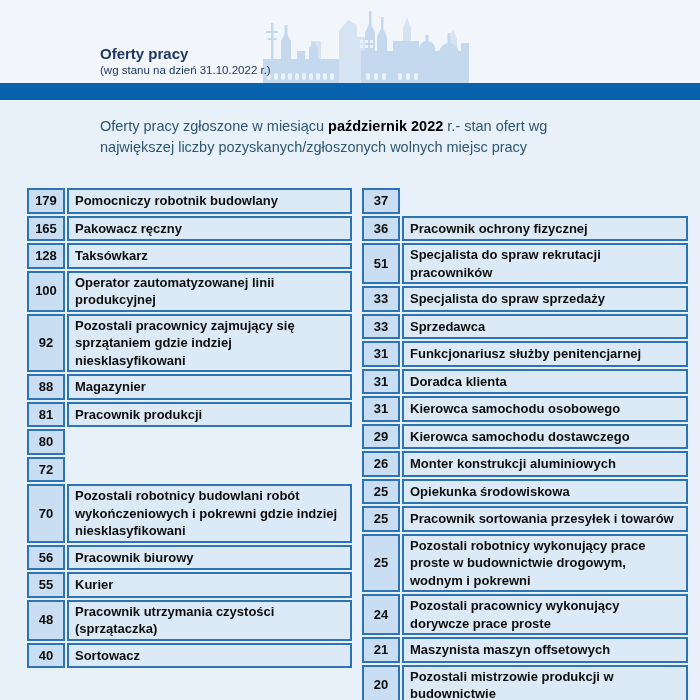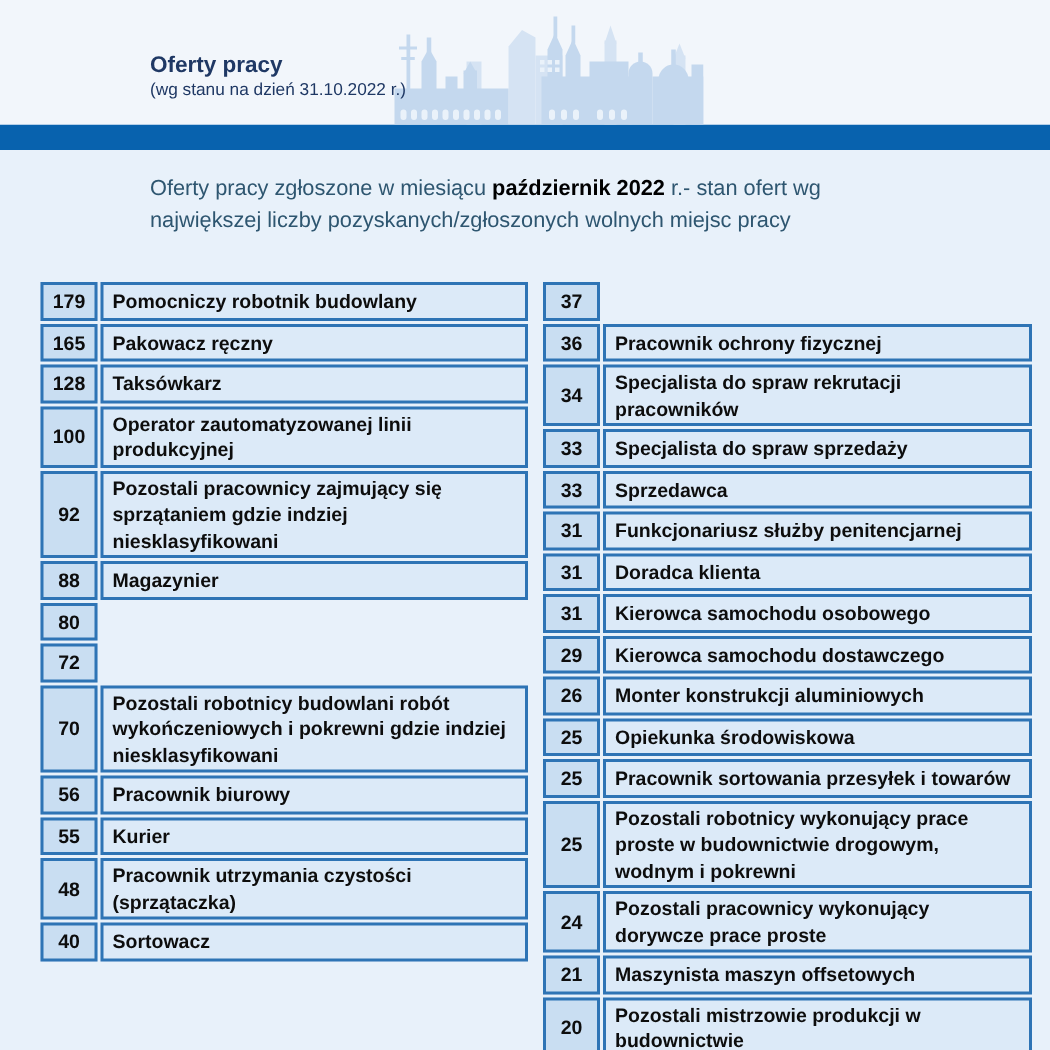--- a/index.html
+++ b/index.html
@@ -16,21 +16,21 @@
     height:83px;
     background:#F2F6FB;
   }
   .skyline{
     position:absolute;
     left:253px;bottom:0;
     width:216px;height:76px;
   }
   .header-text{
     position:absolute;
-    left:100px;top:35px;
+    left:100px;top:45px;
   }
   .page-title{
     font-size:15px;font-weight:bold;
     color:#1F3864;line-height:1.2;
   }
   .page-subtitle{
     font-size:11.5px;
     color:#1F3864;line-height:1.3;
   }
   .divider-bar{
@@ -185,20 +185,24 @@
         </div>
         <div class="row">
           <div class="cell num">92</div>
           <div class="cell desc">Pozostali pracownicy zajmujący się sprzątaniem gdzie indziej niesklasyfikowani</div>
         </div>
         <div class="row">
           <div class="cell num">88</div>
           <div class="cell desc">Magazynier</div>
         </div>
         <div class="row">
+          <div class="cell num">81</div>
+          <div class="cell desc">Pracownik produkcji</div>
+        </div>
+        <div class="row">
           <div class="cell num">80</div>
         </div>
         <div class="row">
           <div class="cell num">72</div>
         </div>
         <div class="row">
           <div class="cell num">70</div>
           <div class="cell desc">Pozostali robotnicy budowlani robót wykończeniowych i pokrewni gdzie indziej niesklasyfikowani</div>
         </div>
         <div class="row">
@@ -220,21 +224,21 @@
       </div>
     <div class="jobs-table right">
         <div class="row">
           <div class="cell num">37</div>
         </div>
         <div class="row">
           <div class="cell num">36</div>
           <div class="cell desc">Pracownik ochrony fizycznej</div>
         </div>
         <div class="row">
-          <div class="cell num">34</div>
+          <div class="cell num">51</div>
           <div class="cell desc">Specjalista do spraw rekrutacji pracowników</div>
         </div>
         <div class="row">
           <div class="cell num">33</div>
           <div class="cell desc">Specjalista do spraw sprzedaży</div>
         </div>
         <div class="row">
           <div class="cell num">33</div>
           <div class="cell desc">Sprzedawca</div>
         </div>

